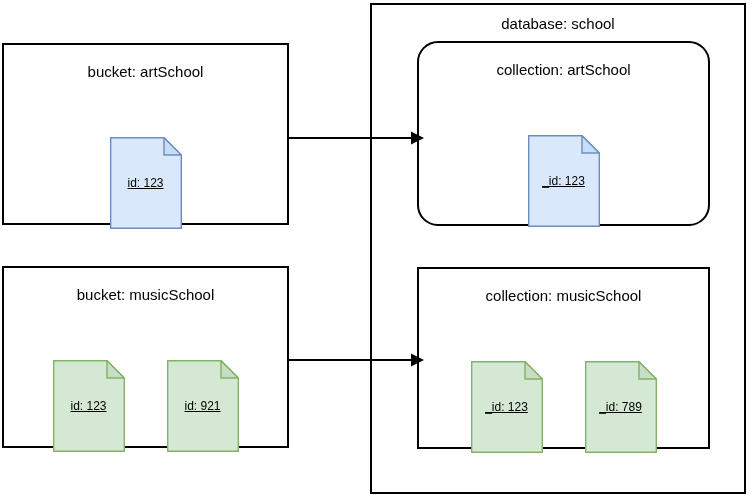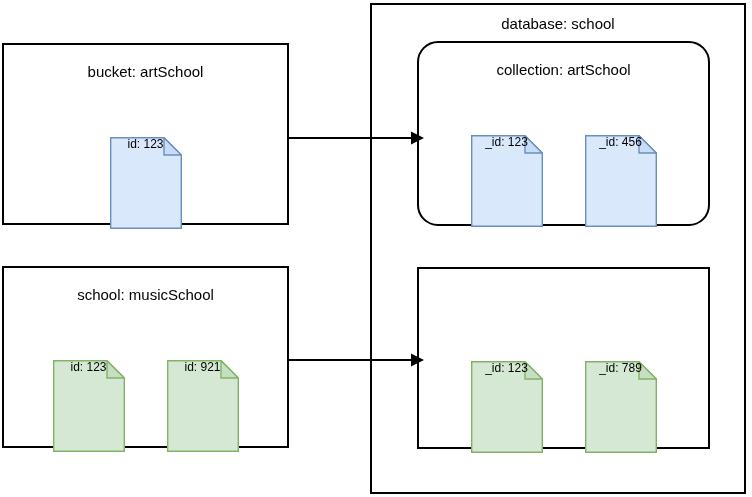--- a/index.html
+++ b/index.html
@@ -61,21 +61,23 @@
     right: 0;
     display: flex;
     justify-content: center;
     gap: 42px;
   }
   .doc {
     position: relative;
     width: 72px;
     height: 92px;
     display: flex;
+    align-items: center;
     justify-content: center;
+    text-decoration: underline;
   }
   .doc svg {
     position: absolute;
     left: 0;
     top: 0;
     width: 72px;
     height: 92px;
     display: block;
   }
   .doc-label {
@@ -124,21 +126,21 @@
           <path class="doc-fold" d="M54,0.7 V18 H71.3 Z"></path>
         </svg>
         <span class="doc-label">id: 123</span>
       </div>
 
 
     </div>
   </div>
 
   <div class="box" id="bucket-music">
-    <div class="box-title">school: musicSchool</div>
+    <div class="box-title">bucket: musicSchool</div>
     <div class="docs-row" id="docs-bucket-music">
 
       <div class="doc green">
         <svg viewBox="0 0 72 92" xmlns="http://www.w3.org/2000/svg" aria-hidden="true">
           <path class="doc-body" d="M0.7,0.7 H54 L71.3,18 V91.3 H0.7 Z"></path>
           <path class="doc-fold" d="M54,0.7 V18 H71.3 Z"></path>
         </svg>
         <span class="doc-label">id: 123</span>
       </div>
 
@@ -161,32 +163,26 @@
       <div class="docs-row" id="docs-collection-art">
 
         <div class="doc blue">
           <svg viewBox="0 0 72 92" xmlns="http://www.w3.org/2000/svg" aria-hidden="true">
             <path class="doc-body" d="M0.7,0.7 H54 L71.3,18 V91.3 H0.7 Z"></path>
             <path class="doc-fold" d="M54,0.7 V18 H71.3 Z"></path>
           </svg>
           <span class="doc-label">_id: 123</span>
         </div>
 
-        <div class="doc blue">
-          <svg viewBox="0 0 72 92" xmlns="http://www.w3.org/2000/svg" aria-hidden="true">
-            <path class="doc-body" d="M0.7,0.7 H54 L71.3,18 V91.3 H0.7 Z"></path>
-            <path class="doc-fold" d="M54,0.7 V18 H71.3 Z"></path>
-          </svg>
-          <span class="doc-label">_id: 456</span>
-        </div>
 
       </div>
     </div>
 
     <div class="box" id="collection-music" style="left:45px; top:262px;">
+      <div class="box-title">collection: musicSchool</div>
       <div class="docs-row" id="docs-collection-music">
 
         <div class="doc green">
           <svg viewBox="0 0 72 92" xmlns="http://www.w3.org/2000/svg" aria-hidden="true">
             <path class="doc-body" d="M0.7,0.7 H54 L71.3,18 V91.3 H0.7 Z"></path>
             <path class="doc-fold" d="M54,0.7 V18 H71.3 Z"></path>
           </svg>
           <span class="doc-label">_id: 123</span>
         </div>
 

